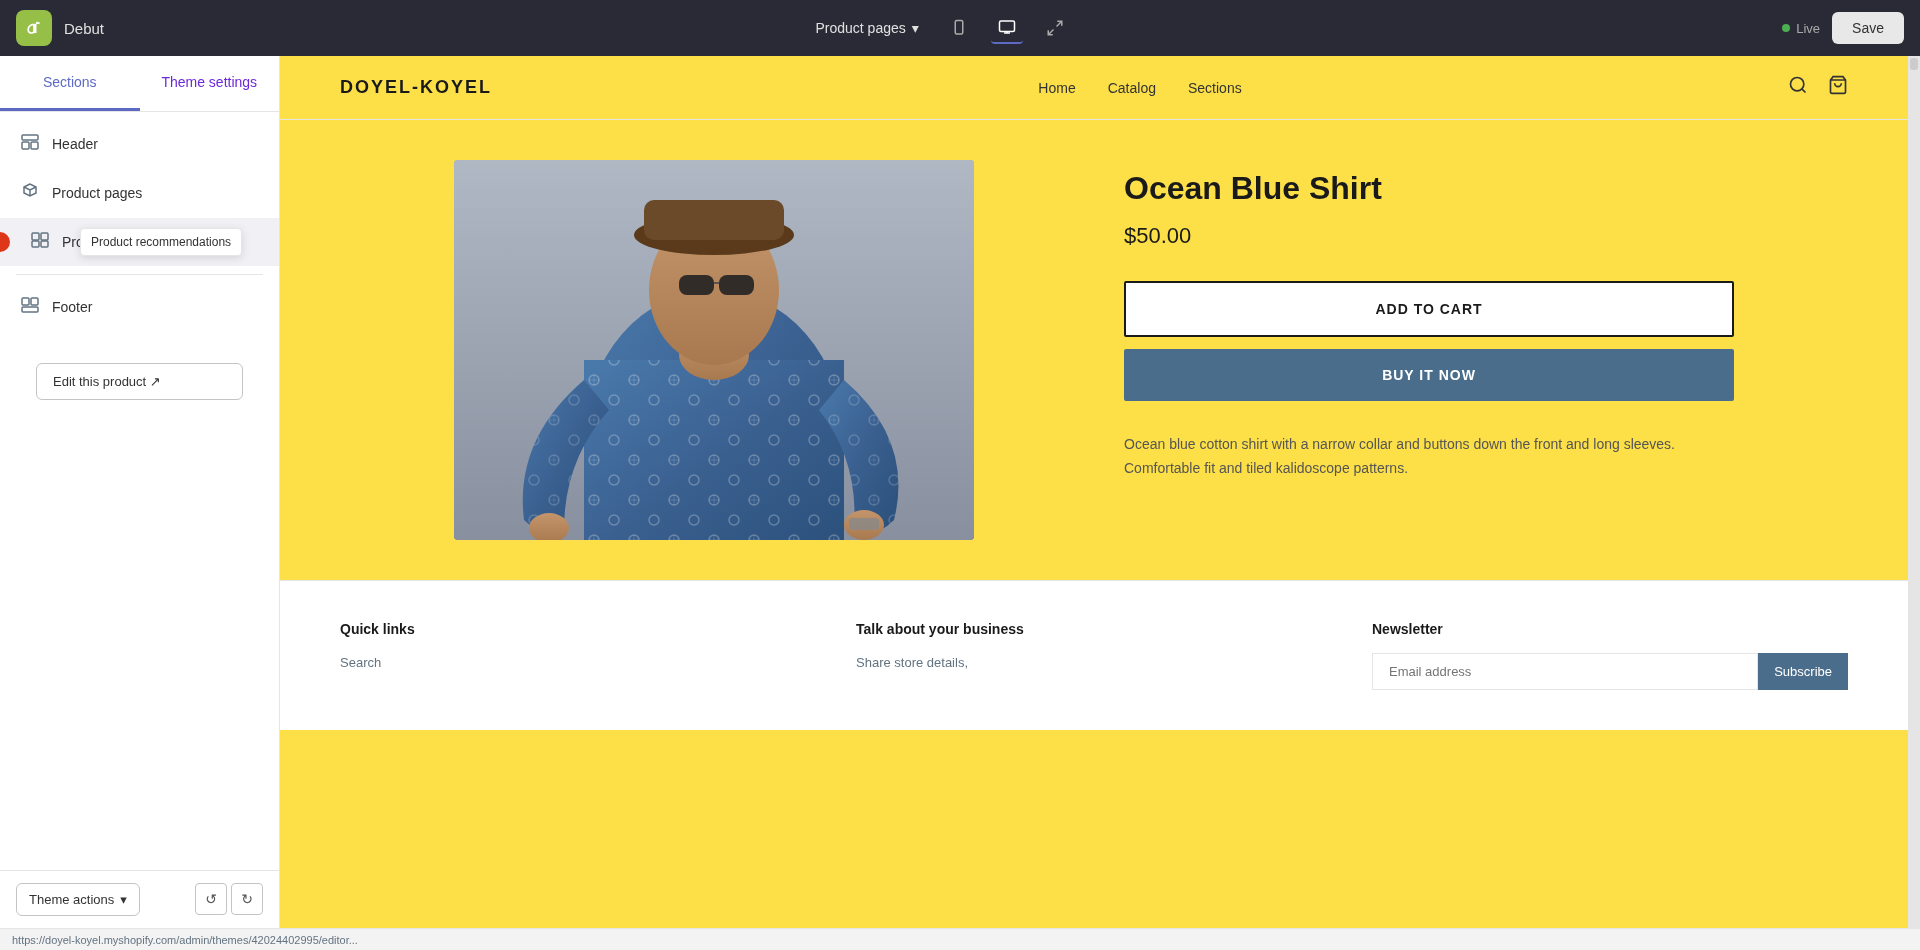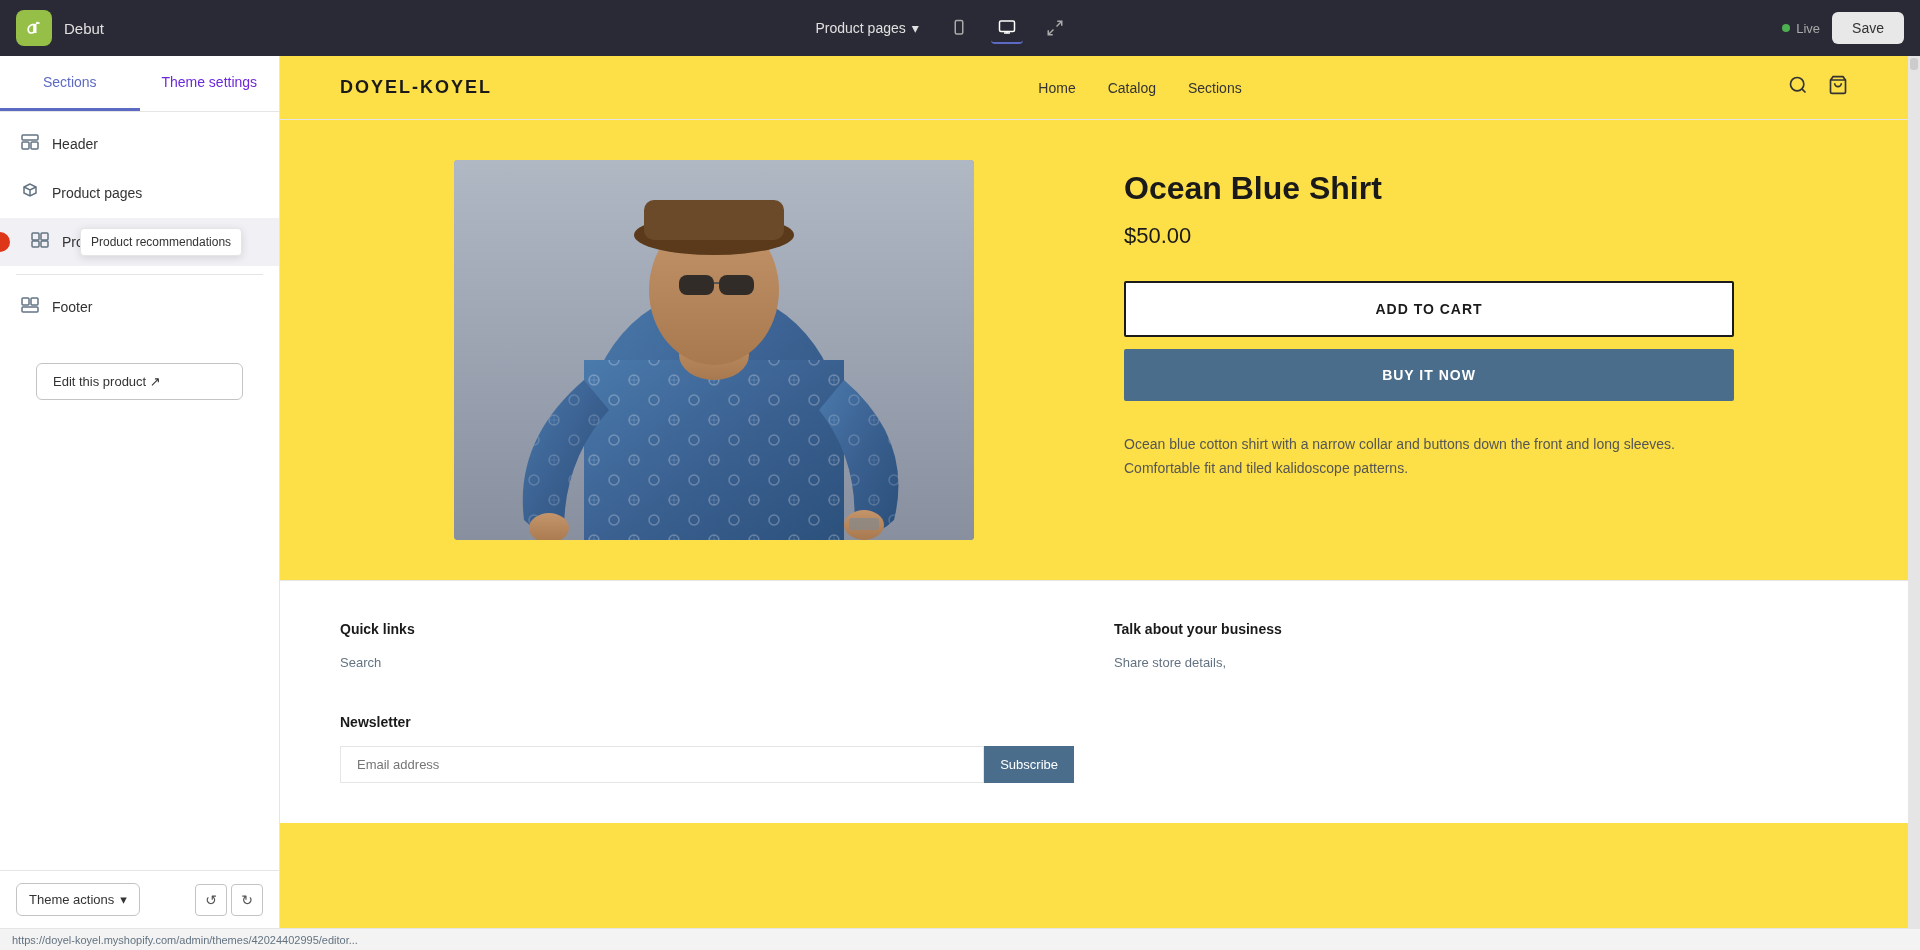--- a/index.html
+++ b/index.html
@@ -78,21 +78,21 @@
     }
     .sidebar-divider { height: 1px; background: #e5e5e5; margin: 8px 16px; }
     .edit-product-btn {
       margin: 16px; padding: 10px 16px;
       border: 1px solid #c4c4c4; border-radius: 6px; background: white;
       font-size: 13px; color: #333; cursor: pointer; display: flex; align-items: center; gap: 6px;
       width: calc(100% - 32px);
     }
     .sidebar-footer {
       padding: 12px 16px; border-top: 1px solid #e5e5e5;
-      display: flex; align-items: center; justify-content: space-between;
+      display: flex; justify-content: space-between;
     }
     .theme-actions-btn {
       display: flex; align-items: center; gap: 6px;
       background: none; border: none; font-size: 13px; color: #333; cursor: pointer;
       padding: 8px 12px; border: 1px solid #c4c4c4; border-radius: 6px;
     }
     .undo-redo { display: flex; gap: 4px; }
     .undo-redo-btn {
       width: 32px; height: 32px; border: 1px solid #c4c4c4; border-radius: 4px;
       background: white; cursor: pointer; display: flex; align-items: center; justify-content: center;
@@ -158,21 +158,21 @@
       background: #4a6d8c; color: white; font-size: 14px; font-weight: 600;
       letter-spacing: 1px; cursor: pointer; border-radius: 2px; margin-bottom: 32px;
       text-transform: uppercase;
     }
     .product-description { font-size: 14px; color: #555; line-height: 1.7; }
 
     
     .footer-preview {
       background: white; padding: 40px 60px;
       border-top: 1px solid #e5e5e5;
-      display: grid; grid-template-columns: 1fr 1fr; gap: 40px;
+      display: grid; grid-template-columns: 1fr 1fr 1fr; gap: 40px;
     }
     .footer-col h4 { font-size: 14px; font-weight: 600; margin-bottom: 16px; color: #1a1a1a; }
     .footer-col p { font-size: 13px; color: #637381; line-height: 1.6; }
     .newsletter-input-wrapper {
       display: flex; gap: 0;
     }
     .newsletter-input {
       flex: 1; padding: 10px 16px; border: 1px solid #e5e5e5;
       font-size: 13px; outline: none;
     }

